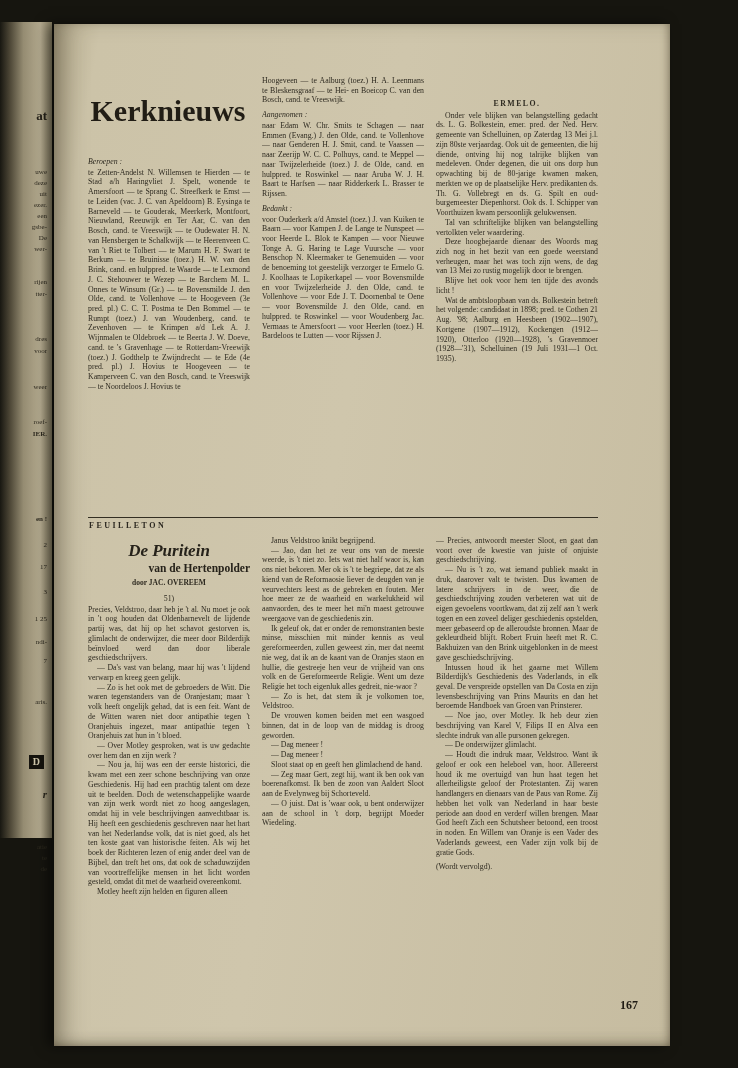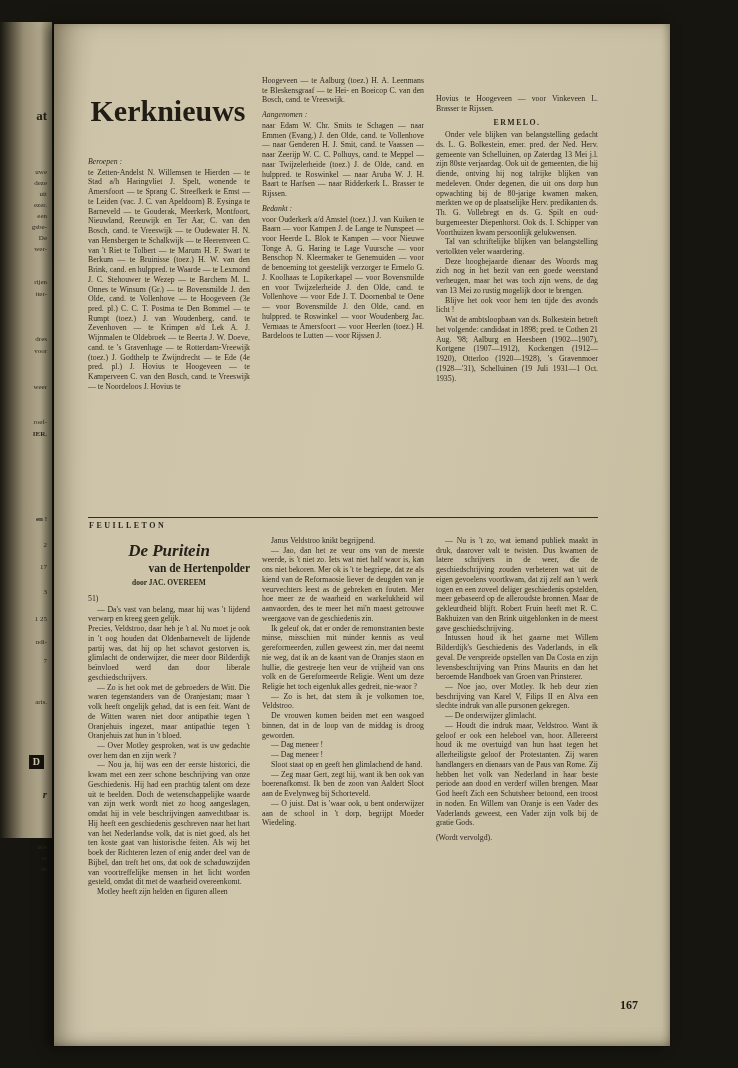--- a/index.html
+++ b/index.html
@@ -48,21 +48,21 @@
   #feui-col1{left:34px;top:514px;height:478px;}
   #feui-col2{left:208px;top:512px;height:480px;}
   #feui-col3{left:382px;top:512px;height:480px;}
   .feui-title1{font-style:italic;font-weight:bold;font-size:17px;text-align:center;margin:2px 0 0;color:#26221a;}
   .feui-title2{font-weight:bold;font-size:11.5px;text-align:right;margin:0;color:#26221a;}
   .feui-byline{font-size:7.5px;font-weight:bold;text-align:center;margin:2px 0 7px;}
   .para{margin:0;text-align:justify;text-indent:9px;}
   .para.noind{text-indent:0;}
   .para.label{font-style:italic;text-indent:0;margin:5px 0 1px;text-align:left;}
   .para.center{text-align:center;text-indent:0;font-weight:bold;letter-spacing:1.5px;margin:5px 0 2px;}
-  .para.num{text-indent:0;margin:0 0 1px;text-align:left;}
+  .para.num{text-indent:0;margin:0 0 1px;text-align:center;}
   .para.right{text-align:left;text-indent:0;margin-top:5px;}
   .page-num{position:absolute;right:32px;top:974px;font-size:12px;font-weight:bold;color:#201c14;}
 </style>
 </head>
 <body>
 
 <div class="red-mark" style="top:28px;height:30px;"></div>
 <div class="red-mark" style="top:138px;height:24px;"></div>
 
 <div class="left-strip">
@@ -106,59 +106,59 @@
       <p class="para noind">te Zetten-Andelst N. Willemsen te Hierden — te Stad a/h Haringvliet J. Spelt, wonende te Amersfoort — te Sprang C. Streefkerk te Emst — te Leiden (vac. J. C. van Apeldoorn) B. Eysinga te Barneveld — te Gouderak, Meerkerk, Montfoort, Nieuwland, Reeuwijk en Ter Aar, C. van den Bosch, cand. te Vreeswijk — te Oudewater H. N. van Hensbergen te Schalkwijk — te Heerenveen C. van 't Riet te Tolbert — te Marum H. F. Swart te Berkum — te Bruinisse (toez.) H. W. van den Brink, cand. en hulppred. te Waarde — te Lexmond J. C. Stehouwer te Wezep — te Barchem M. L. Onnes te Winsum (Gr.) — te Bovensmilde J. den Olde, cand. te Vollenhove — te Hoogeveen (3e pred. pl.) C. C. T. Postma te Den Bommel — te Rumpt (toez.) J. van Woudenberg, cand. te Zevenhoven — te Krimpen a/d Lek A. J. Wijnmalen te Oldebroek — te Beerta J. W. Doeve, cand. te 's Gravenhage — te Rotterdam-Vreewijk (toez.) J. Godthelp te Zwijndrecht — te Ede (4e pred. pl.) J. Hovius te Hoogeveen — te Kamperveen C. van den Bosch, cand. te Vreeswijk — te Noordeloos J. Hovius te</p>
     </div>
   <div class="col" id="news-col2">
       <p class="para noind">Hoogeveen — te Aalburg (toez.) H. A. Leenmans te Bleskensgraaf — te Hei- en Boeicop C. van den Bosch, cand. te Vreeswijk.</p>
       <p class="para label">Aangenomen :</p>
       <p class="para noind">naar Edam W. Chr. Smits te Schagen — naar Emmen (Evang.) J. den Olde, cand. te Vollenhove — naar Genderen H. J. Smit, cand. te Vaassen — naar Zeerijp W. C. C. Polhuys, cand. te Meppel — naar Twijzelerheide (toez.) J. de Olde, cand. en hulppred. te Roswinkel — naar Aruba W. J. H. Baart te Harfsen — naar Ridderkerk L. Brasser te Rijssen.</p>
       <p class="para label">Bedankt :</p>
       <p class="para noind">voor Ouderkerk a/d Amstel (toez.) J. van Kuiken te Baarn — voor Kampen J. de Lange te Nunspeet — voor Heerde L. Blok te Kampen — voor Nieuwe Tonge A. G. Haring te Lage Vuursche — voor Benschop N. Kleermaker te Genemuiden — voor de benoeming tot geestelijk verzorger te Ermelo G. J. Koolhaas te Lopikerkapel — voor Bovensmilde en voor Twijzelerheide J. den Olde, cand. te Vollenhove — voor Ede J. T. Doornenbal te Oene — voor Bovensmilde J. den Olde, cand. en hulppred. te Roswinkel — voor Woudenberg Jac. Vermaas te Amersfoort — voor Heerlen (toez.) H. Bardeloos te Lutten — voor Rijssen J.</p>
     </div>
   <div class="col" id="news-col3">
-      <p class="para noind">Hovius te Hoogeveen — voor Vinkeveen L. Brasser te Rijssen.</p>
       <p class="para center">ERMELO.</p>
       <p class="para">Onder vele blijken van belangstelling gedacht ds. L. G. Bolkestein, emer. pred. der Ned. Herv. gemeente van Schelluinen, op Zaterdag 13 Mei j.l. zijn 80ste verjaardag. Ook uit de gemeenten, die hij diende, ontving hij nog talrijke blijken van medeleven. Onder degenen, die uit ons dorp hun opwachting bij de 80-jarige kwamen maken, merkten we op de plaatselijke Herv. predikanten ds. Th. G. Vollebregt en ds. G. Spilt en oud-burgemeester Diepenhorst. Ook ds. I. Schipper van Voorthuizen kwam persoonlijk gelukwensen.</p>
       <p class="para">Tal van schriftelijke blijken van belangstelling vertolkten veler waardering.</p>
       <p class="para">Deze hoogbejaarde dienaar des Woords mag zich nog in het bezit van een goede weerstand verheugen, maar het was toch zijn wens, de dag van 13 Mei zo rustig mogelijk door te brengen.</p>
       <p class="para">Blijve het ook voor hem ten tijde des avonds licht !</p>
       <p class="para">Wat de ambtsloopbaan van ds. Bolkestein betreft het volgende: candidaat in 1898; pred. te Cothen 21 Aug. '98; Aalburg en Heesbeen (1902—1907), Kortgene (1907—1912), Kockengen (1912—1920), Otterloo (1920—1928), 's Gravenmoer (1928—'31), Schelluinen (19 Juli 1931—1 Oct. 1935).</p>
     </div>
 
   <div class="rule"></div>
   <div class="feui-label">FEUILLETON</div>
 
   <div class="col" id="feui-col1">
     <div class="feui-title1">De Puritein</div>
     <div class="feui-title2">van de Hertenpolder</div>
     <div class="feui-byline">door JAC. OVEREEM</div>
     <div>
         <p class="para num">51)</p>
+        <p class="para noind">Precies, Veldstroo, daar heb je 't al. Nu moet je ook in 't oog houden dat Oldenbarnevelt de lijdende partij was, dat hij op het schavot gestorven is, glimlacht de onderwijzer, die meer door Bilderdijk beïnvloed werd dan door liberale geschiedschrijvers.</p>
         <p class="para">— Da's vast van belang, maar hij was 't lijdend verwarp en kreeg geen gelijk.</p>
-        <p class="para noind">Precies, Veldstroo, daar heb je 't al. Nu moet je ook in 't oog houden dat Oldenbarnevelt de lijdende partij was, dat hij op het schavot gestorven is, glimlacht de onderwijzer, die meer door Bilderdijk beïnvloed werd dan door liberale geschiedschrijvers.</p>
         <p class="para">— Zo is het ook met de gebroeders de Witt. Die waren tegenstanders van de Oranjestam; maar 't volk heeft ongelijk gehad, dat is een feit. Want de de Witten waren niet door antipathie tegen 't Oranjehuis ingezet, maar antipathie tegen 't Oranjehuis zat hun in 't bloed.</p>
         <p class="para">— Over Motley gesproken, wat is uw gedachte over hem dan en zijn werk ?</p>
         <p class="para">— Nou ja, hij was een der eerste historici, die kwam met een zeer schone beschrijving van onze Geschiedenis. Hij had een prachtig talent om deze uit te beelden. Doch de wetenschappelijke waarde van zijn werk wordt niet zo hoog aangeslagen, omdat hij in vele beschrijvingen aanvechtbaar is. Hij heeft een geschiedenis geschreven naar het hart van het Nederlandse volk, dat is niet goed, als het ten koste gaat van historische feiten. Als wij het boek der Richteren lezen of enig ander deel van de Bijbel, dan treft het ons, dat ook de schaduwzijden van voortreffelijke mensen in het licht worden gesteld, omdat dit met de waarheid overeenkomt.</p>
         <p class="para">Motley heeft zijn helden en figuren alleen</p>
       </div>
   </div>
   <div class="col" id="feui-col2">
       <p class="para">Janus Veldstroo knikt begrijpend.</p>
       <p class="para">— Jao, dan het ze veur ons van de meeste weerde, is 't niet zo. Iets wat niet half waor is, kan ons niet bekoren. Mer ok is 't te begriepe, dat ze als kiend van de Reformaosie liever de deugden van je veurvechters leest as de gebreken en fouten. Mer hoe meer ze de waarheid en warkelukheid wil aanvaorden, des te meer het mi'n maest getrouwe weergaove van de geschiedenis zin.</p>
       <p class="para">Ik geleuf ok, dat er onder de remonstranten beste minse, misschien mit minder kennis as veul gereformeerden, zullen geweest zin, mer dat neemt nie weg, dat ik an de kaant van de Oranjes staon en hullie, die gestreeje hen veur de vrijheid van ons volk en de Gereformeerde Religie. Went um deze Religie het toch eigenluk alles gedreit, nie-waor ?</p>
       <p class="para">— Zo is het, dat stem ik je volkomen toe, Veldstroo.</p>
       <p class="para">De vrouwen komen beiden met een wasgoed binnen, dat in de loop van de middag is droog geworden.</p>
       <p class="para">— Dag meneer !</p>
       <p class="para">— Dag meneer !</p>
       <p class="para">Sloot staat op en geeft hen glimlachend de hand.</p>
       <p class="para">— Zeg maar Gert, zegt hij, want ik ben ook van boerenafkomst. Ik ben de zoon van Aaldert Sloot aan de Evelynweg bij Schorteveld.</p>
       <p class="para">— O juist. Dat is 'waar ook, u bent onderwijzer aan de school in 't dorp, begrijpt Moeder Wiedeling.</p>
     </div>
   <div class="col" id="feui-col3">
+      <p class="para noind">— Precies, antwoordt meester Sloot, en gaat dan voort over de kwestie van juiste of onjuiste geschiedschrijving.</p>
       <p class="para">— Nu is 't zo, wat iemand publiek maakt in druk, daarover valt te twisten. Dus kwamen de latere schrijvers in de weer, die de geschiedschrijving zouden verbeteren wat uit de eigen gevoelens voortkwam, dat zij zelf aan 't werk togen en een zoveel deliger geschiedenis opstelden, meer gebaseerd op de alleroudste bronnen. Maar de gekleurdheid blijft. Robert Fruin heeft met R. C. Bakhuizen van den Brink uitgeblonken in de meest gave geschiedschrijving.</p>
       <p class="para">Intussen houd ik het gaarne met Willem Bilderdijk's Geschiedenis des Vaderlands, in elk geval. De verspreide opstellen van Da Costa en zijn levensbeschrijving van Prins Maurits en dan het beroemde Handboek van Groen van Prinsterer.</p>
       <p class="para">— Noe jao, over Motley. Ik heb deur zien beschrijving van Karel V, Filips II en Alva een slechte indruk van alle pursonen gekregen.</p>
       <p class="para">— De onderwijzer glimlacht.</p>
       <p class="para">— Houdt die indruk maar, Veldstroo. Want ik geloof er ook een heleboel van, hoor. Allereerst houd ik me overtuigd van hun haat tegen het allerheiligste geloof der Protestanten. Zij waren handlangers en dienaars van de Paus van Rome. Zij hebben het volk van Nederland in haar beste periode aan dood en verderf willen brengen. Maar God heeft Zich een Schutsheer betoond, een troost in noden. En Willem van Oranje is een Vader des Vaderlands geweest, een Vader zijn volk bij de gratie Gods.</p>
       <p class="para right">(Wordt vervolgd).</p>
     </div>
 
   <div class="page-num">167</div>
 </div>

